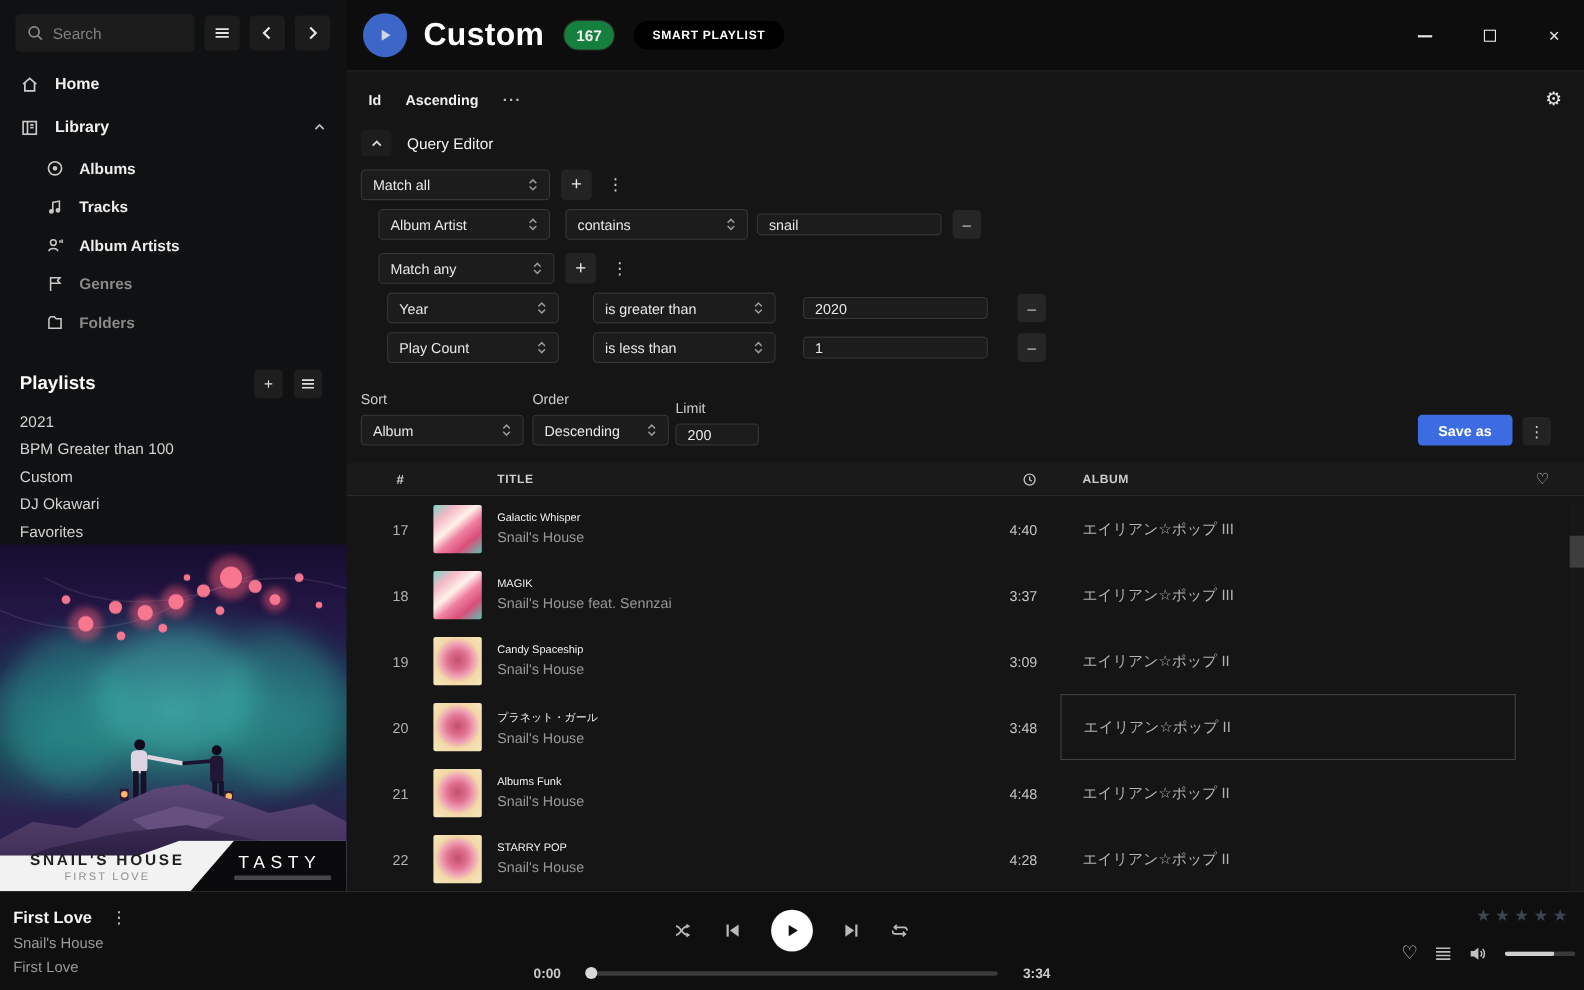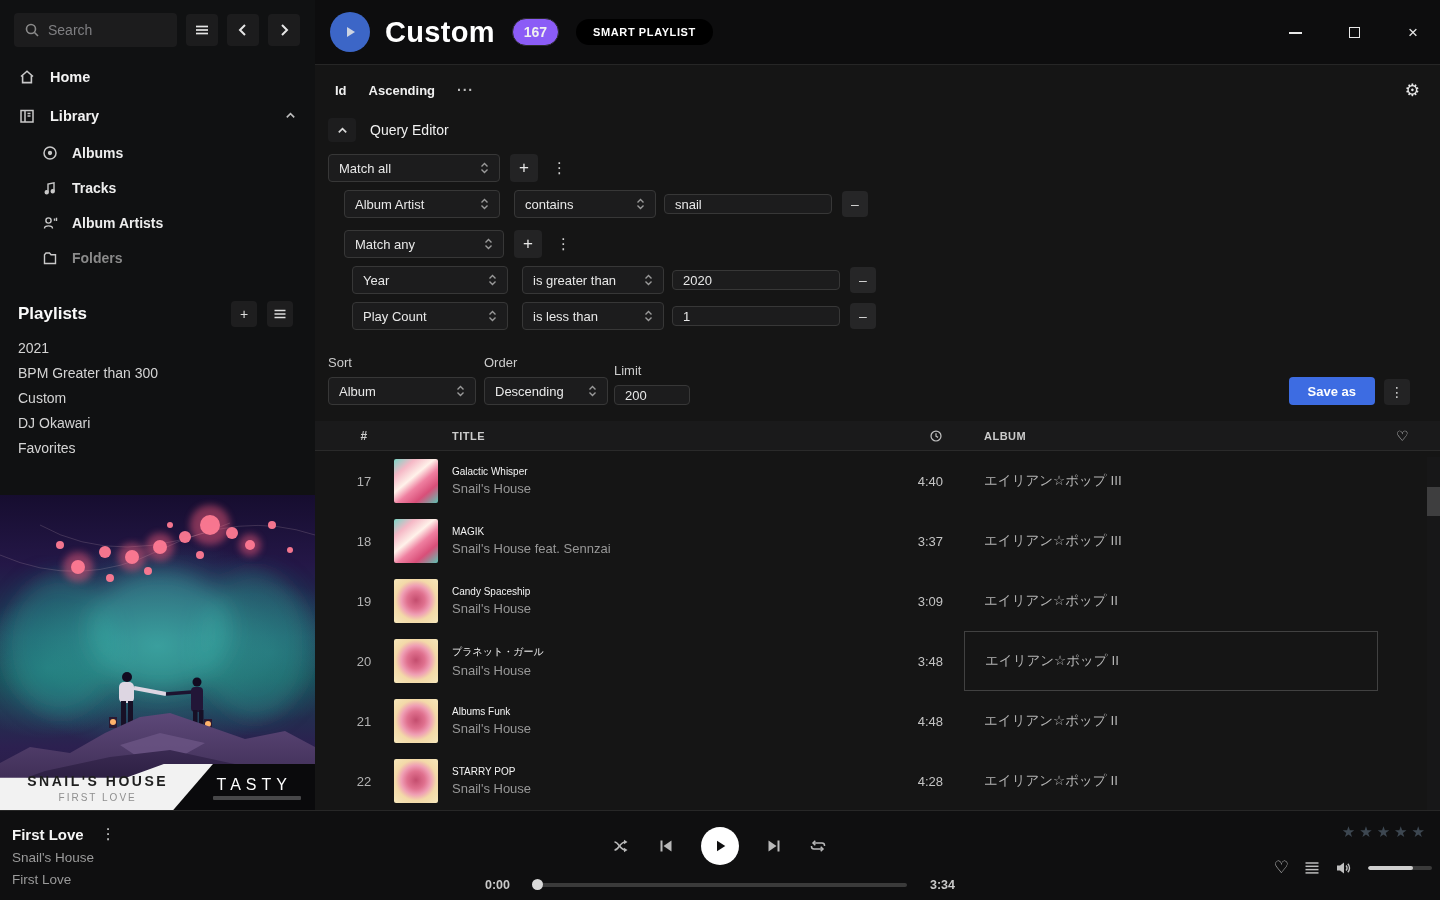--- a/index.html
+++ b/index.html
@@ -46,21 +46,21 @@
   .banner-artist { font-size:14px; font-weight:700; color:#1f1f1f; letter-spacing:2.5px; }
   .banner-album { font-size:10px; color:#8f8f8f; letter-spacing:2px; margin-top:3px; }
   .banner-label { position:absolute; right:4px; top:12px; width:36%; text-align:center; color:#fff; font-size:16px; letter-spacing:5px; font-weight:400; }
   .banner-sub { position:absolute; right:14px; top:32px; width:28%; height:4px; background:rgba(255,255,255,.25); border-radius:1px; }
 
   
   .main { position:absolute; left:315px; top:0; width:1125px; height:810px; background:#151515; }
   .page-header { height:65px; background:#0d0d0e; border-bottom:1px solid #262626; display:flex; align-items:center; padding-left:15px; position:relative; }
   .play-circle { width:40px; height:40px; border-radius:50%; background:#3c66c7; display:flex; align-items:center; justify-content:center; }
   .page-title { font-size:29px; font-weight:800; color:#ffffff; margin-left:15px; letter-spacing:.3px; }
-  .count-badge { margin-left:17px; background:#8b5cf6; border:1px solid #2a2a2a; border-radius:14px; padding:5px 11px; font-size:14px; font-weight:600; color:#f0f0f0; }
+  .count-badge { margin-left:17px; background:#15803d; border:1px solid #2a2a2a; border-radius:14px; padding:5px 11px; font-size:14px; font-weight:600; color:#f0f0f0; }
   .smart-badge { margin-left:17px; background:#000; border-radius:14px; padding:7px 17px; font-size:11px; font-weight:700; letter-spacing:.6px; color:#fff; }
   .win-controls { position:absolute; right:12px; top:0; height:65px; display:flex; align-items:center; gap:29px; }
   .wc { width:30px; height:30px; display:flex; align-items:center; justify-content:center; color:#e8e8e8; }
   .wc-min { width:13px; height:2px; background:#e8e8e8; }
   .wc-max { width:11px; height:11px; border:1.5px solid #e8e8e8; }
   .wc-close { font-size:17px; line-height:1; }
 
   .filter-bar { height:50px; display:flex; align-items:center; padding:0 20px; }
   .sort-chip { font-size:13px; font-weight:700; color:#f0f0f0; }
   .sort-chip + .sort-chip { margin-left:22px; }
@@ -72,24 +72,24 @@
   .collapse-btn { width:28px; height:24px; background:#1d1d1e; border-radius:4px; display:flex; align-items:center; justify-content:center; color:#d8d8d8; }
   .qe-title { font-size:14px; color:#f0f0f0; }
   .sel { display:flex; justify-content:space-between; align-items:center; background:#1c1c1d; border:1px solid #373737; border-radius:4px; height:28px; padding:0 8px 0 10px; font-size:13px; color:#e8e8e8; }
   .inp { background:#1c1c1d; border:1px solid #373737; border-radius:4px; height:20px; padding:0 10px; font-size:13px; color:#e8e8e8; font-family:inherit; outline:none; }
   .plus-btn { width:28px; height:28px; background:#232324; border-radius:4px; display:flex; align-items:center; justify-content:center; color:#e8e8e8; font-size:17px; }
   .dots-v { color:#cfcfcf; font-size:15px; padding:0 4px; letter-spacing:0; }
   .minus-btn { width:26px; height:26px; background:#262627; border-radius:4px; display:flex; align-items:center; justify-content:center; color:#cfcfcf; font-size:14px; }
   .grp-row { display:flex; align-items:center; gap:10px; margin-top:12px; }
   .rule-row { display:flex; align-items:center; margin-top:8px; }
   .rule-row.g1 { margin-left:16px; }
-  .rule-row.g2 { margin-left:24px; }
+  .rule-row.g2 { margin-left:24px;gap:17px; }
   .grp-row.g2 { margin-left:16px; }
   .rule-row .f { width:156px; }
-  .rule-row .o { width:142px; margin-left:14px;text-align:center; }
+  .rule-row .o { width:166px; margin-left:14px;text-align:center; }
   .rule-row .v { width:168px; margin-left:8px; }
   .rule-row .minus-btn { margin-left:10px; }
 
   .sort-row { display:flex; align-items:flex-end; margin-top:25px; padding-right:17px; }
   .fgroup { display:flex; flex-direction:column; gap:7px; }
   .fgroup label { font-size:13px; color:#cccccc; }
   .fg-sort .sel { width:148px; }
   .fg-order { margin-left:8px; }
   .fg-order .sel { width:124px; }
   .fg-limit { margin-left:6px; }
@@ -234,20 +234,28 @@
           <circle cx="6.5" cy="5.5" r="2.6"></circle>
           <path d="M2.5 13.5 C2.5 10 10.5 10 10.5 13.5"></path>
           <path d="M12.5 3.5 v2.2 M14.5 2.8 v3.2"></path>
         </svg>
     </span>
     <span>Album Artists</span>
   </div>
   <div class="lib-item muted">
     <span class="ico">
       <svg width="16" height="16" viewBox="0 0 16 16" fill="none" stroke="currentColor" stroke-width="1.4">
+          <path d="M4 14.5 V2.5 H12.5 L10.3 5 L12.5 7.5 H4"></path>
+        </svg>
+    </span>
+    <span>Genres</span>
+  </div>
+  <div class="lib-item muted">
+    <span class="ico">
+      <svg width="16" height="16" viewBox="0 0 16 16" fill="none" stroke="currentColor" stroke-width="1.4">
           <path d="M2.5 13.5 V4.8 L4 3 H7.5 L9 4.8 H13.5 V13.5 Z"></path>
         </svg>
     </span>
     <span>Folders</span>
   </div>
 
   <div class="pl-head">
     <span class="title">Playlists</span>
     <span class="spacer"></span>
     <div class="mini-btn">
@@ -262,21 +270,21 @@
           </svg>
       </span>
     </div>
   </div>
   <div class="pl-list">
     <div class="pl-item">
         <span>2021</span>
       </div>
 
     <div class="pl-item">
-        <span>BPM Greater than 300</span>
+        <span>BPM Greater than 100</span>
       </div>
 
     <div class="pl-item">
         <span>Custom</span>
       </div>
 
     <div class="pl-item">
         <span>DJ Okawari</span>
       </div>
 

